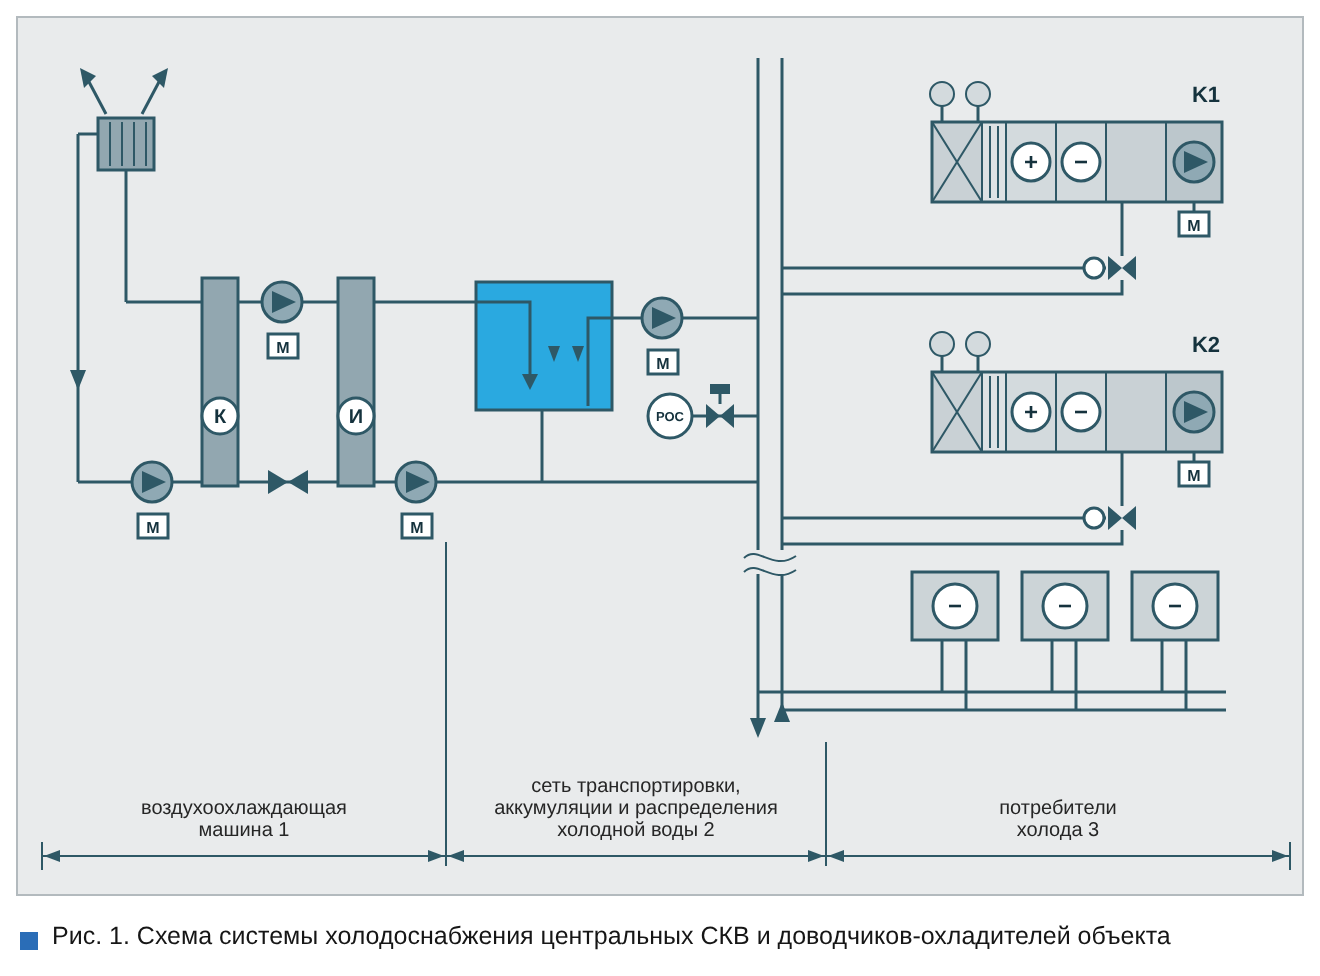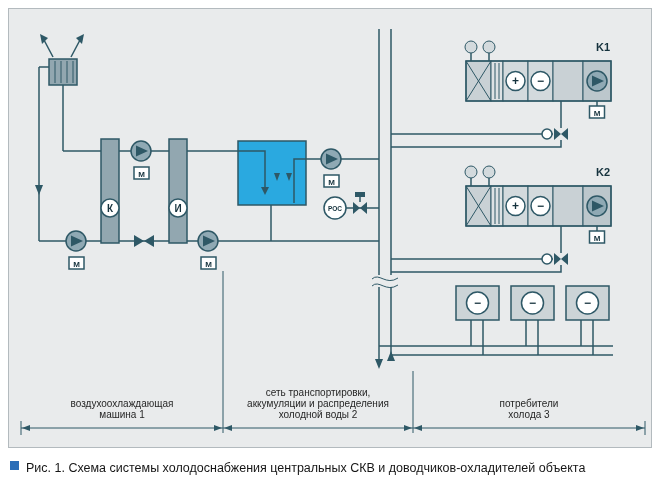--- a/index.html
+++ b/index.html
@@ -22,21 +22,21 @@
   .barfill{fill:#92a7b0;stroke:#2e5866;stroke-width:1.5;}
   .fcbox{fill:#ccd4d7;stroke:#2e5866;stroke-width:1.5;}
   text{font-family:"Liberation Sans",sans-serif;fill:#15323d;}
   .sym{font-size:10px;font-weight:bold;text-anchor:middle;}
   .pm{font-size:12px;font-weight:bold;text-anchor:middle;}
   .msmall{font-size:8px;font-weight:bold;text-anchor:middle;}
   .tiny{font-size:6.5px;font-weight:bold;text-anchor:middle;}
   .zone-label{font-size:10px;fill:#262626;text-anchor:middle;font-weight:normal;}
   .unit-label{font-size:11px;font-weight:bold;text-anchor:middle;}
   #caption-row{
-    position:absolute;left:10px;top:461px;display:flex;align-items:flex-start;gap:7px;
+    position:absolute;left:10px;top:461px;display:flex;align-items:flex-end;gap:7px;
   }
   #caption-bullet{width:9px;height:9px;background:#2a6db7;flex:0 0 auto;}
   #caption-text{font-size:12.5px;color:#161616;}
 </style>
 </head>
 <body>
 
 <div id="diagram-box">
 <svg width="644" height="440" viewBox="0 0 644 440" xmlns="http://www.w3.org/2000/svg">
 

